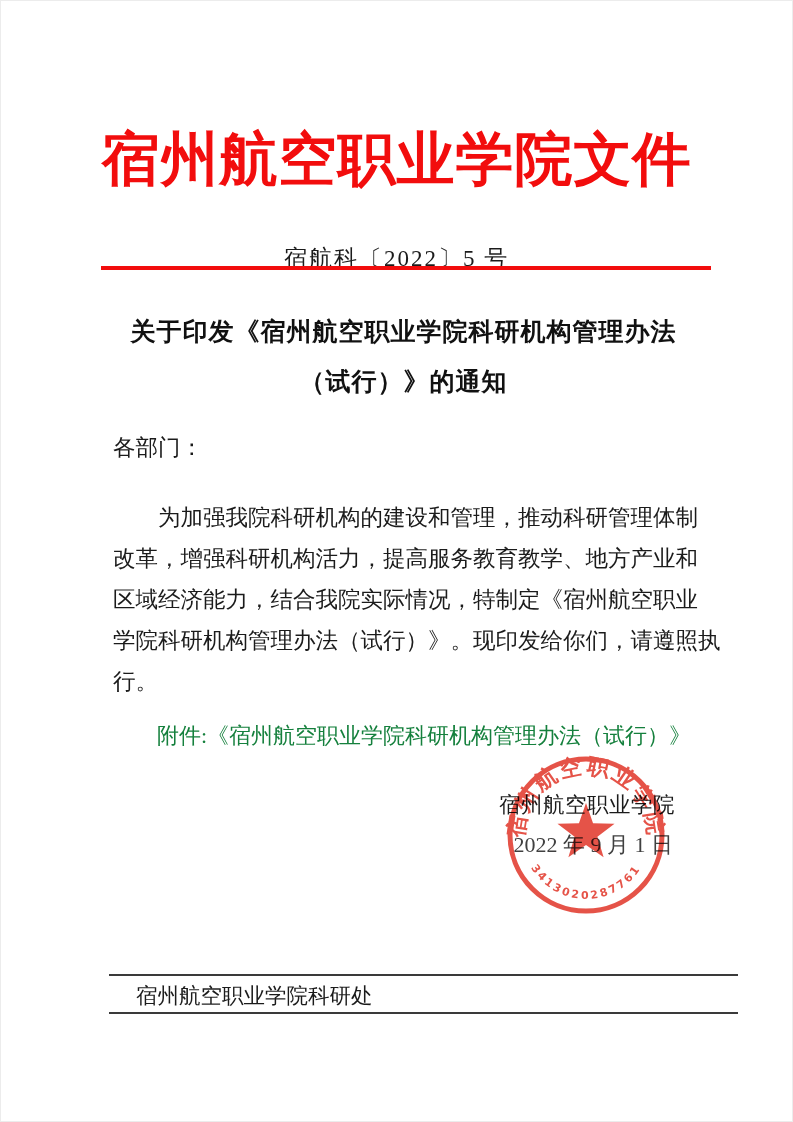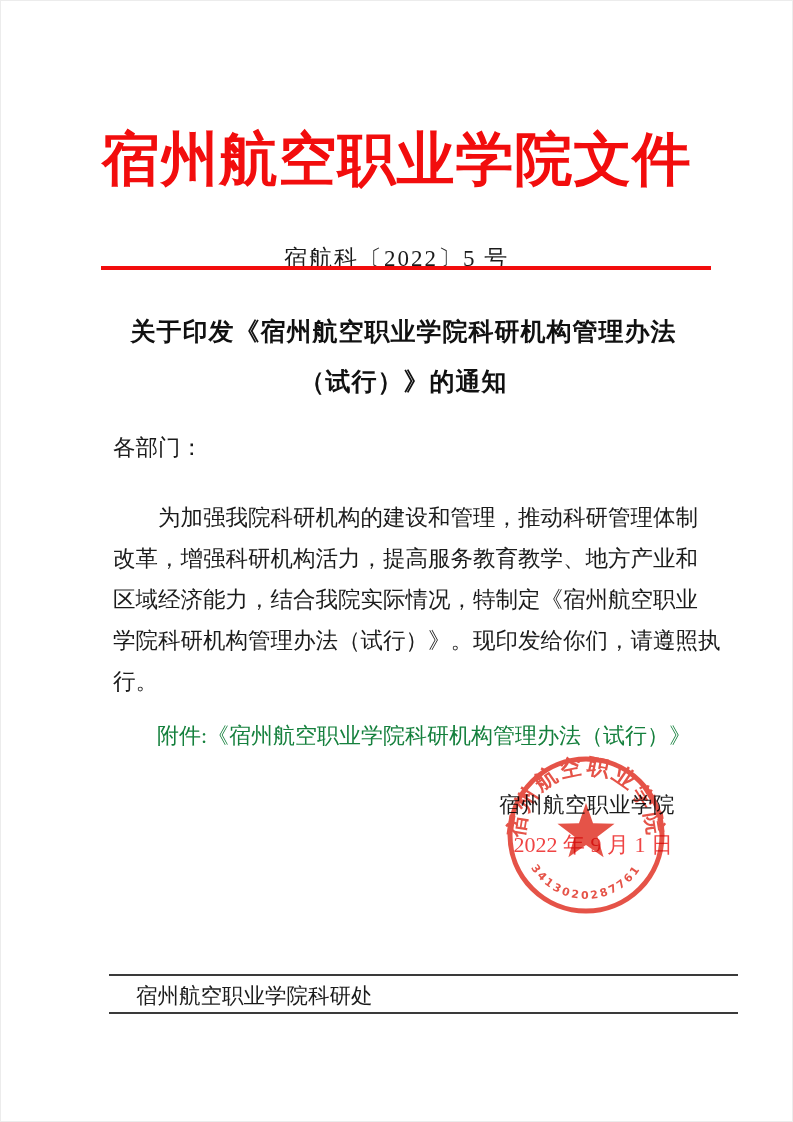--- a/index.html
+++ b/index.html
@@ -79,21 +79,21 @@
     font-size: 21.5px;
     letter-spacing: 0.5px;
     white-space: nowrap;
     color: #1b1b1b;
   }
   .signature-date {
     position: absolute;
     top: 829px; right: 119px;
     font-size: 22px;
     white-space: nowrap;
-    color: #ef4444;
+    color: #404040;
   }
   
   .seal {
     position: absolute;
     top: 752px; left: 500px;
     width: 170px; height: 165px;
     opacity: 0.88;
     mix-blend-mode: multiply;
     pointer-events: none;
   }

